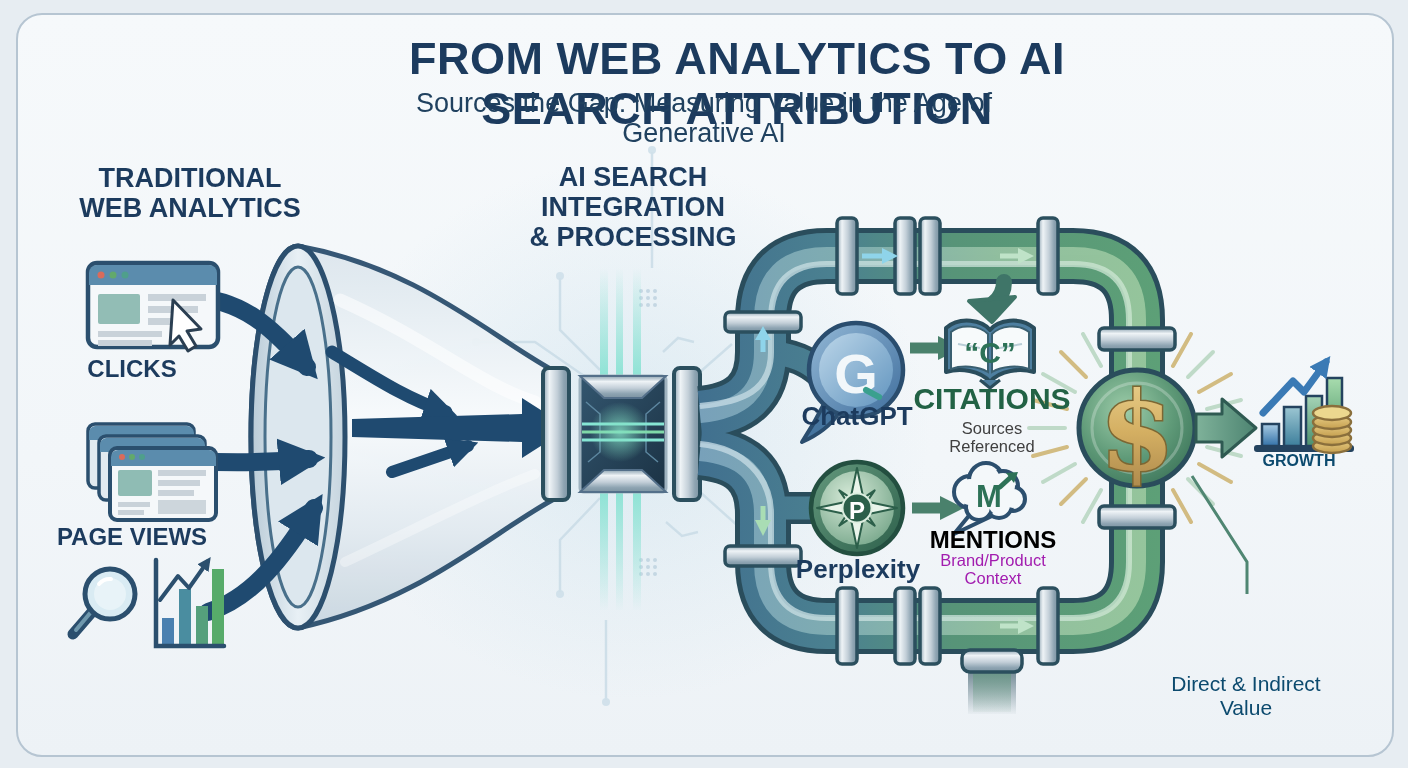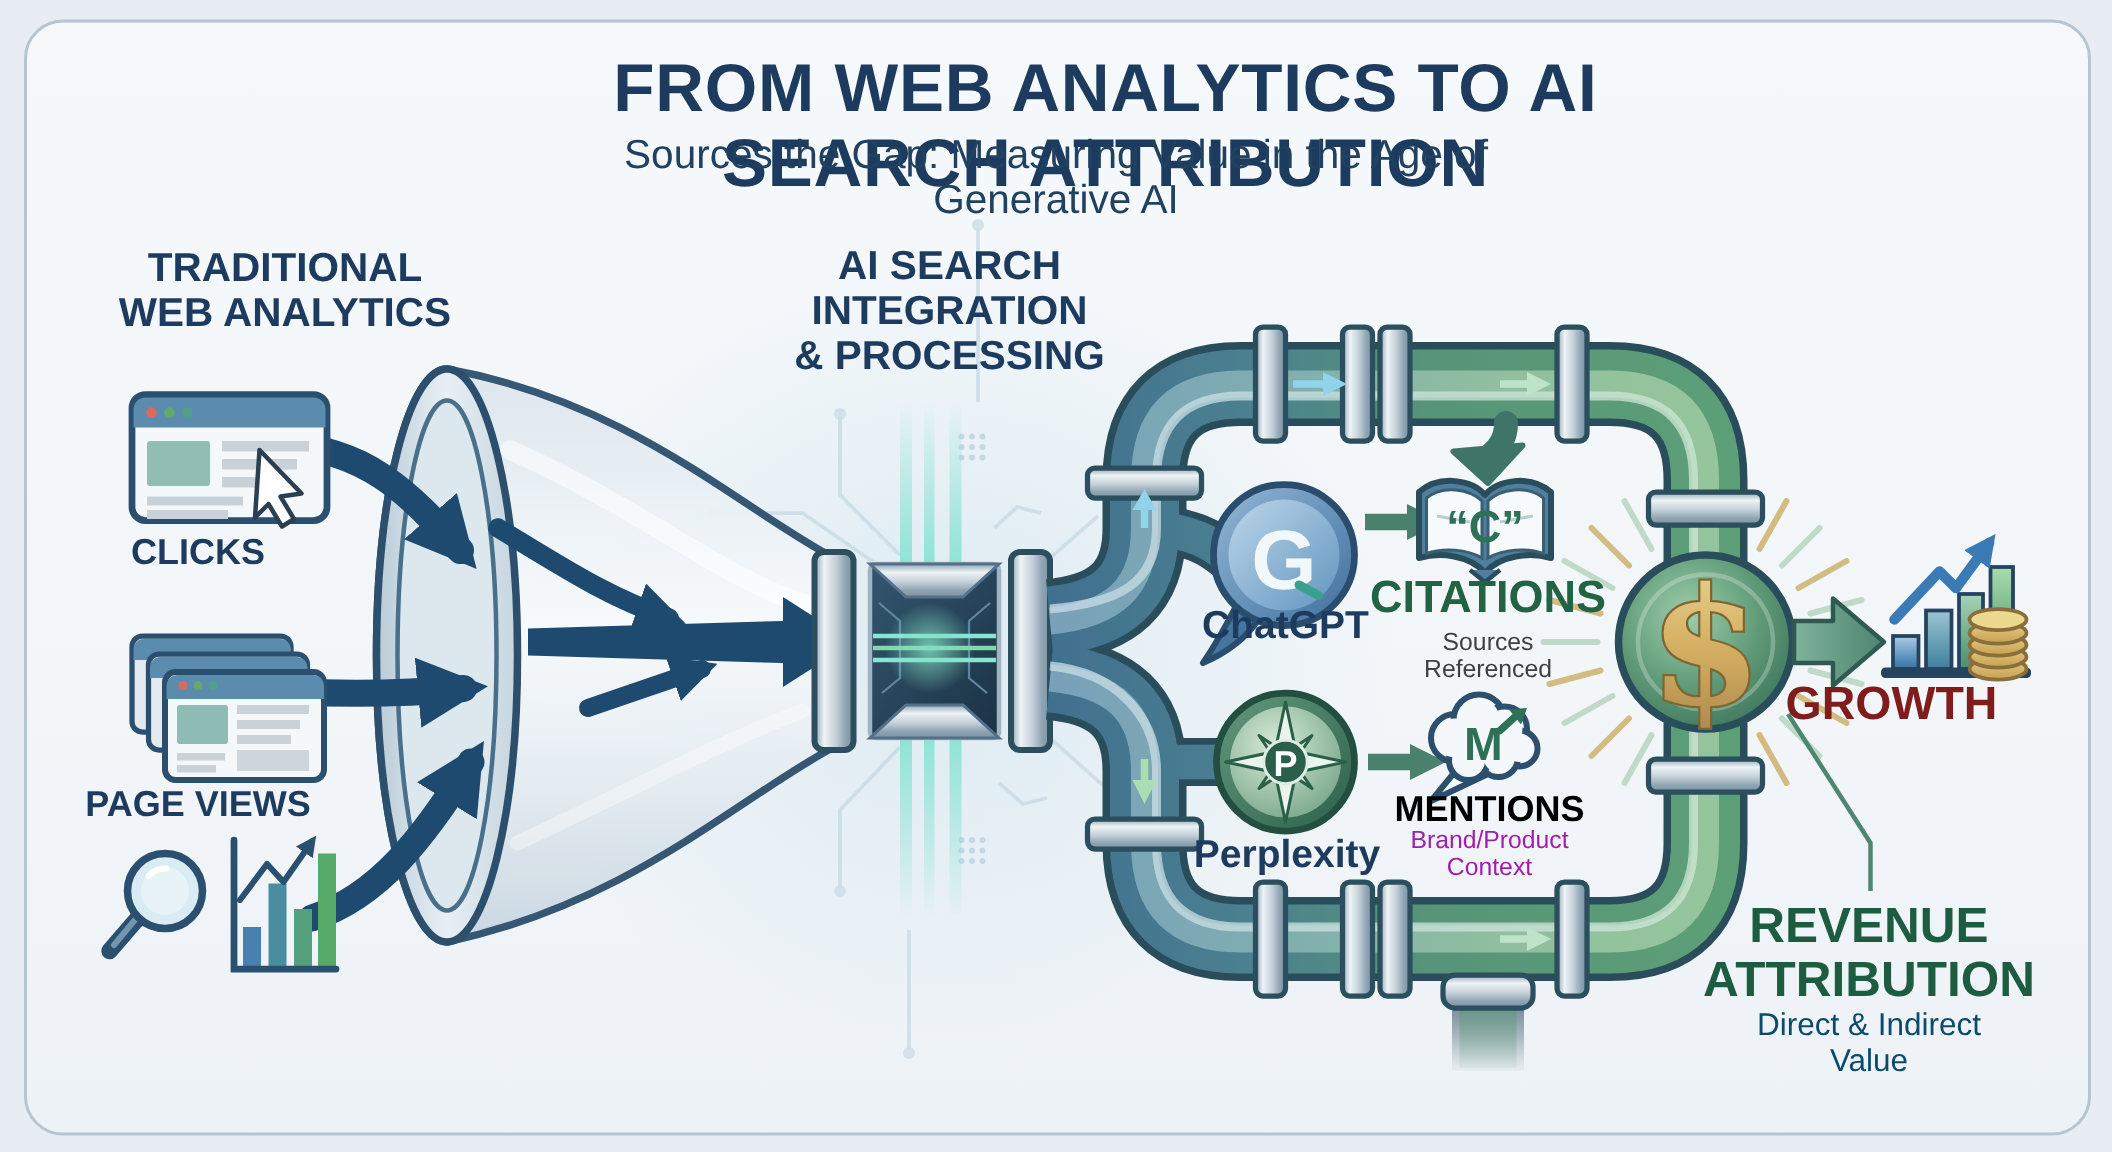--- a/index.html
+++ b/index.html
@@ -17,21 +17,21 @@
   #lbl-clicks{top:356px;left:132px;font-size:24px;}
   #lbl-pageviews{top:524px;left:132px;font-size:24px;}
   #h-proc{top:162px;left:633px;font-size:27px;}
   #h-metrics{top:166px;left:1002px;font-size:28px;color:#226245;}
   #lbl-chatgpt{top:402px;left:857px;font-size:26px;}
   #lbl-citations{top:382px;left:992px;font-size:30px;color:#226245;}
   #sub-citations{top:407px;left:992px;font-size:16.5px;font-weight:500;color:#404040;margin-top:12px;}
   #lbl-perplexity{top:555px;left:858px;font-size:26px;}
   #lbl-mentions{top:527px;left:993px;font-size:24px;color:#000000;}
   #sub-mentions{top:551px;left:993px;font-size:16.5px;font-weight:500;color:#a21caf;}
-  #lbl-growth{top:452px;left:1261px;font-size:31px;color:#7f1d1d;}
+  #lbl-growth{top:452px;left:1299px;font-size:16px;color:#0c4a6e;}
   #h-revenue{top:599px;left:1246px;font-size:33px;color:#1e5c41;line-height:1.08;}
   #sub-revenue{top:672px;left:1246px;font-size:21px;font-weight:500;color:#0c4a6e;}
 </style>
 </head>
 <body>
 
 <div class="stage">
   <div class="frame"></div>
 
   <svg class="art" width="1408" height="768" viewBox="0 0 1408 768">
@@ -475,16 +475,14 @@
 &amp; PROCESSING</div>
   <div class="lbl" id="lbl-chatgpt">ChatGPT</div>
   <div class="lbl" id="lbl-citations">CITATIONS</div>
   <div class="lbl" id="sub-citations">Sources
 Referenced</div>
   <div class="lbl" id="lbl-perplexity">Perplexity</div>
   <div class="lbl" id="lbl-mentions">MENTIONS</div>
   <div class="lbl" id="sub-mentions">Brand/Product
 Context</div>
   <div class="lbl" id="lbl-growth">GROWTH</div>
-  <div class="lbl" id="h-revenue">REVENUE
-ATTRIBUTION</div>
   <div class="lbl" id="sub-revenue">Direct &amp; Indirect Value</div>
 </div>
 
 </body></html>

